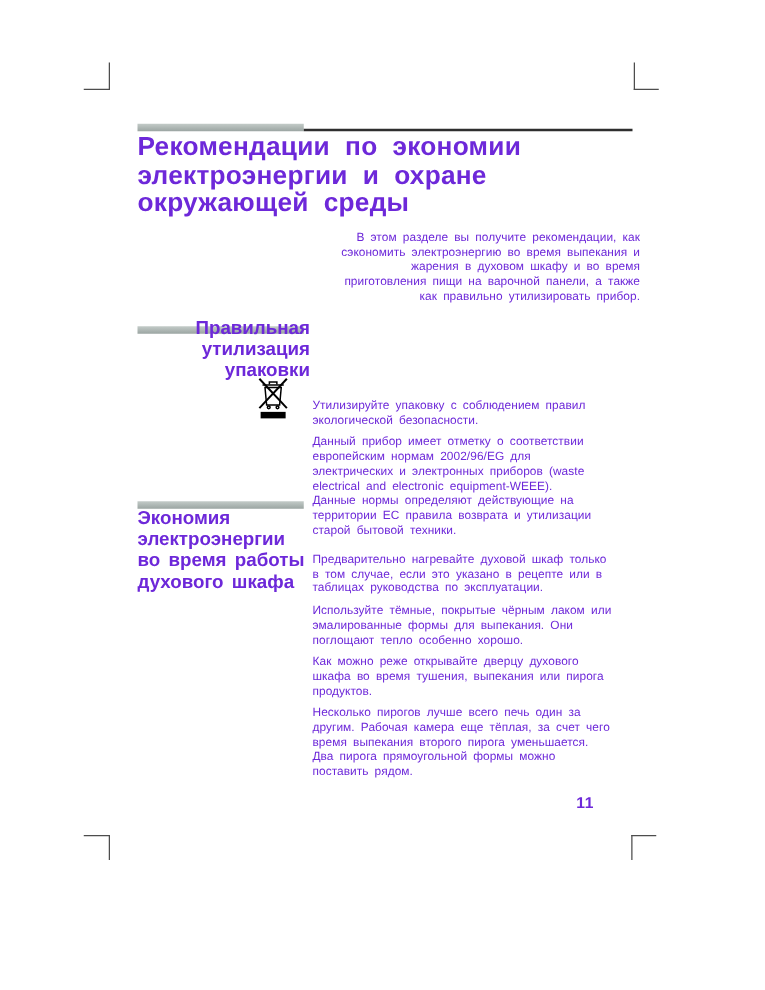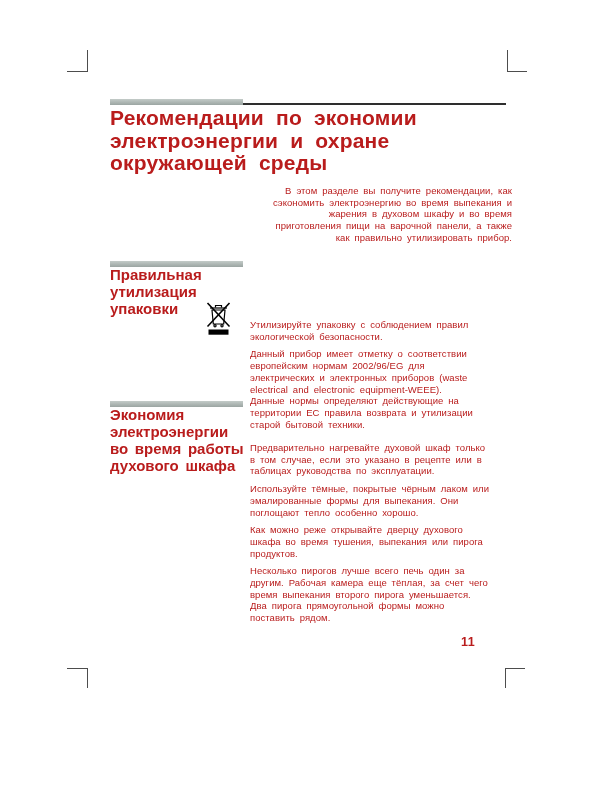--- a/index.html
+++ b/index.html
@@ -3,21 +3,21 @@
 <meta charset="utf-8">
 <style>
   * { margin: 0; padding: 0; box-sizing: border-box; }
   html, body { background: #ffffff; }
   .page {
     position: relative;
     width: 612px;
     height: 792px;
     background: #ffffff;
     font-family: "Liberation Sans", "DejaVu Sans", sans-serif;
-    color: #b91c1c;
+    color: #6d28d9;
     overflow: hidden;
   }
   .preline { white-space: pre-line; }
 
   
   .crop { position: absolute; }
   .crop-tl { left: 67px; top: 50px; width: 21px; height: 22px;
              border-right: 1.2px solid #4d4d4d; border-bottom: 1.2px solid #4d4d4d; }
   .crop-tr { left: 507px; top: 50px; width: 20px; height: 22px;
              border-left: 1.2px solid #4d4d4d; border-bottom: 1.2px solid #4d4d4d; }
@@ -76,21 +76,21 @@
 
   .sec-heading {
     position: absolute;
     left: 110px;
     width: 138px;
     font-size: 15px;
     font-weight: bold;
     line-height: 17px;
     word-spacing: 2.5px;
   }
-  .head-sec1 { top: 266px; }
+  .head-sec1 { top: 254px; text-align: right; }
   .head-sec2 { top: 406px; }
 
   .weee-icon {
     position: absolute;
     left: 205px; top: 301px;
     width: 27px; height: 35px;
   }
 
   .page-number {
     position: absolute;

